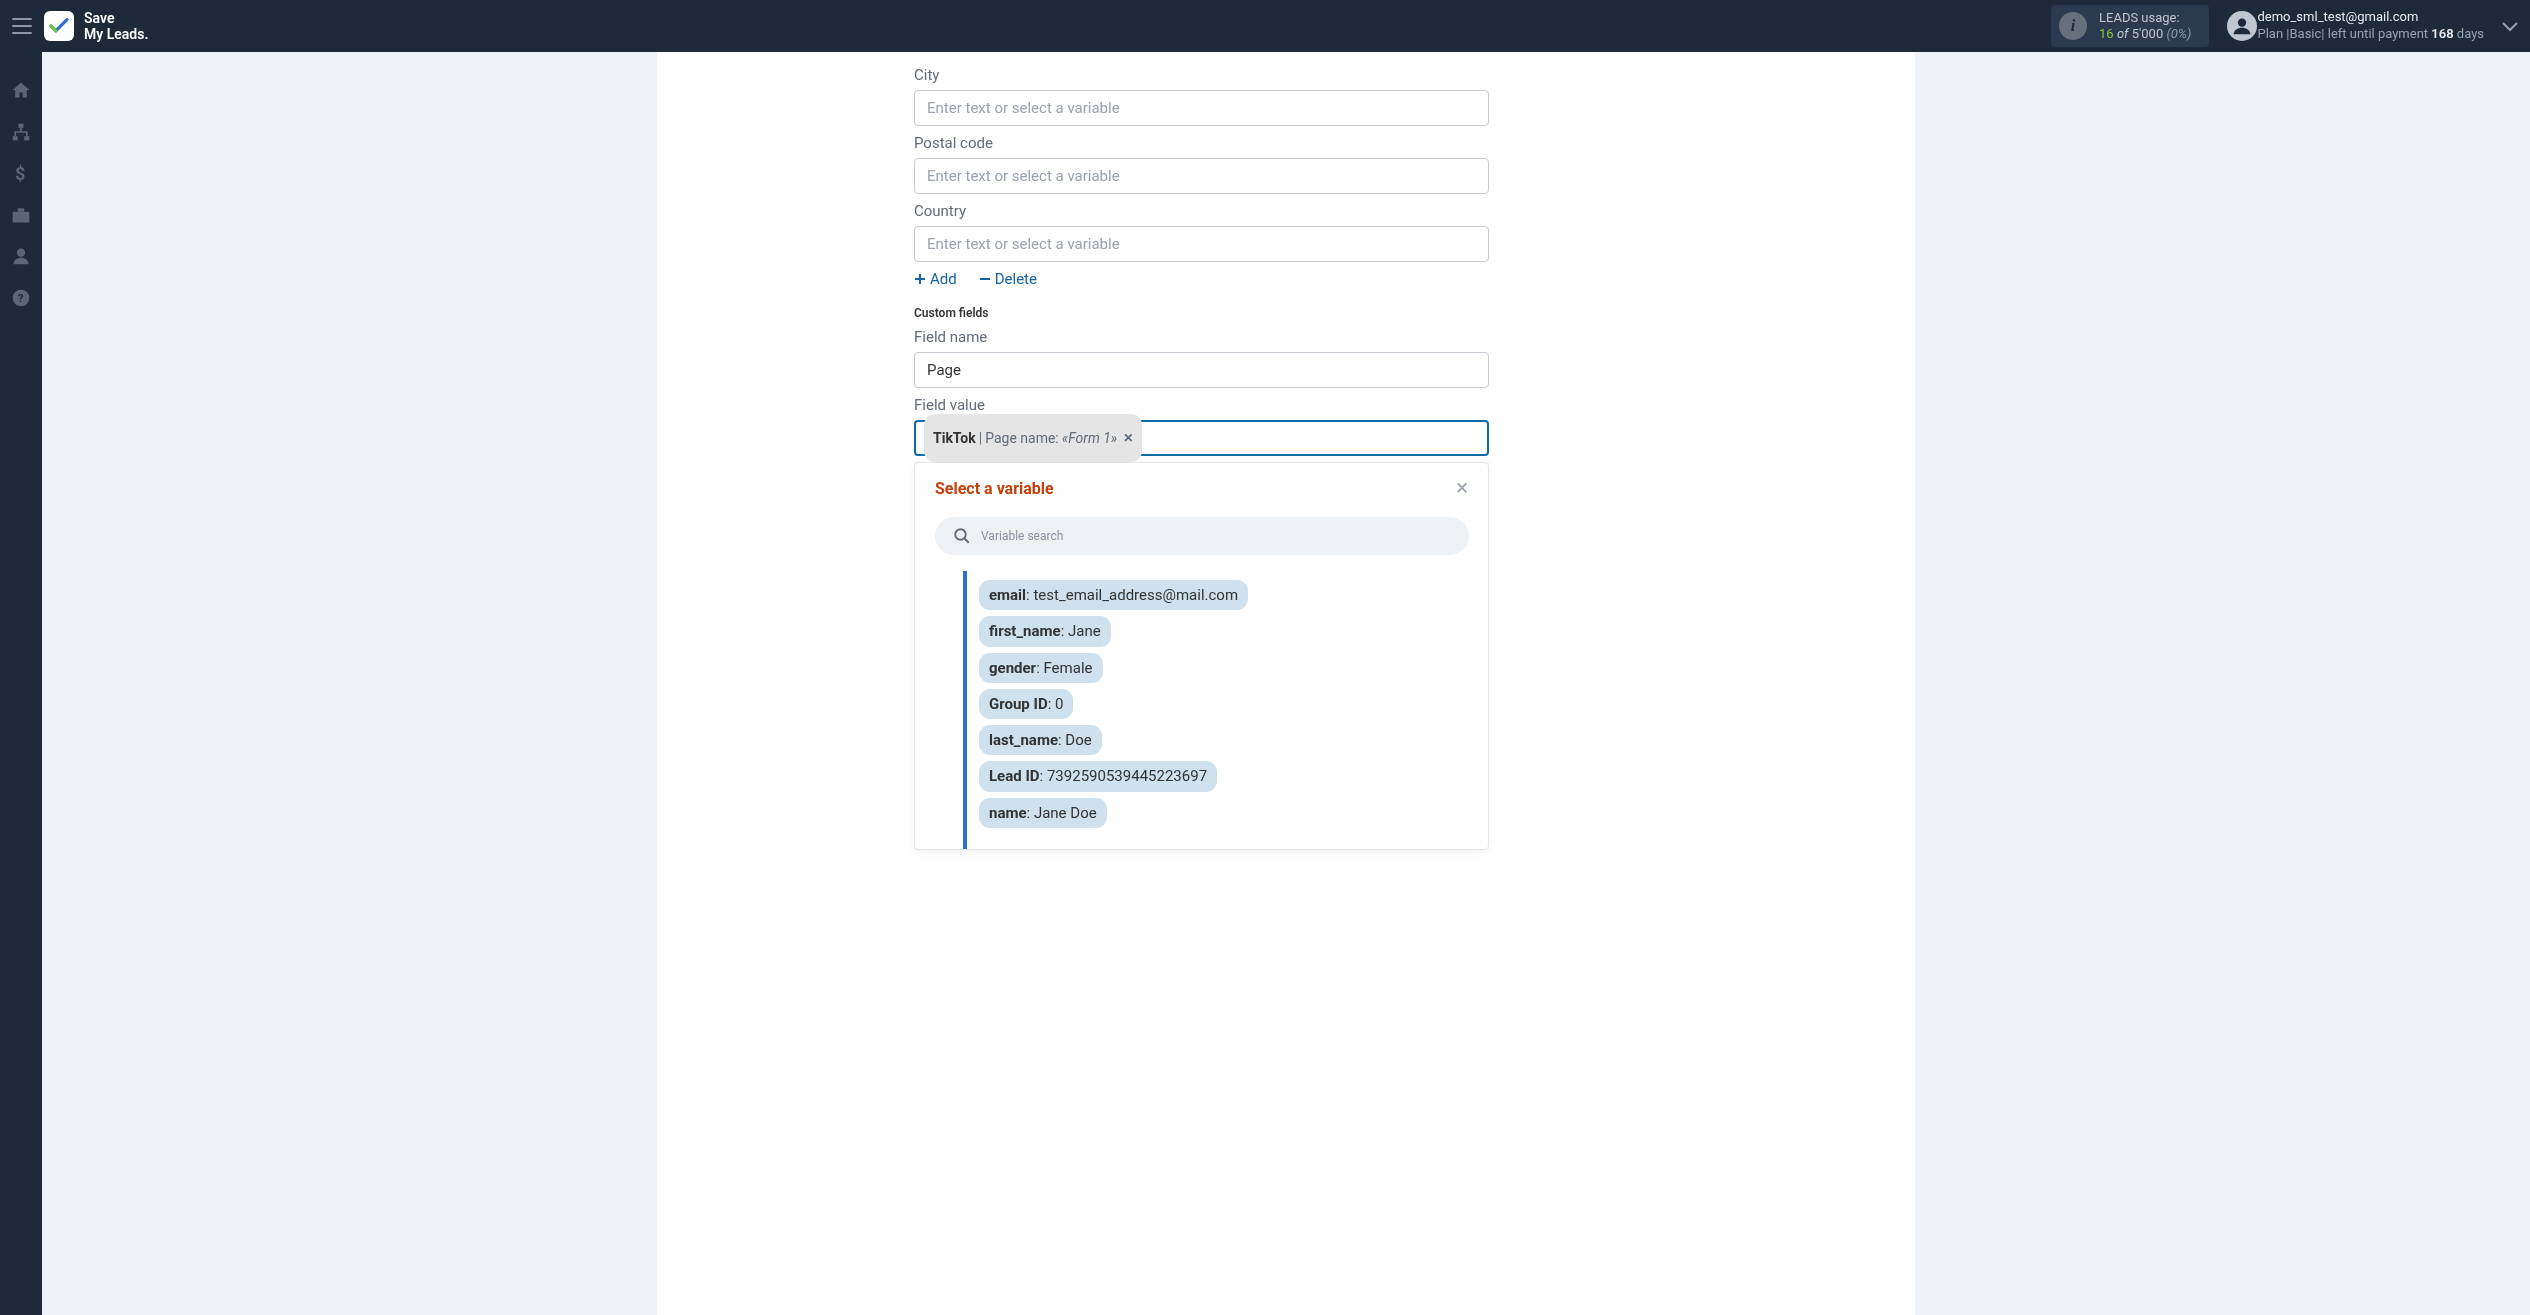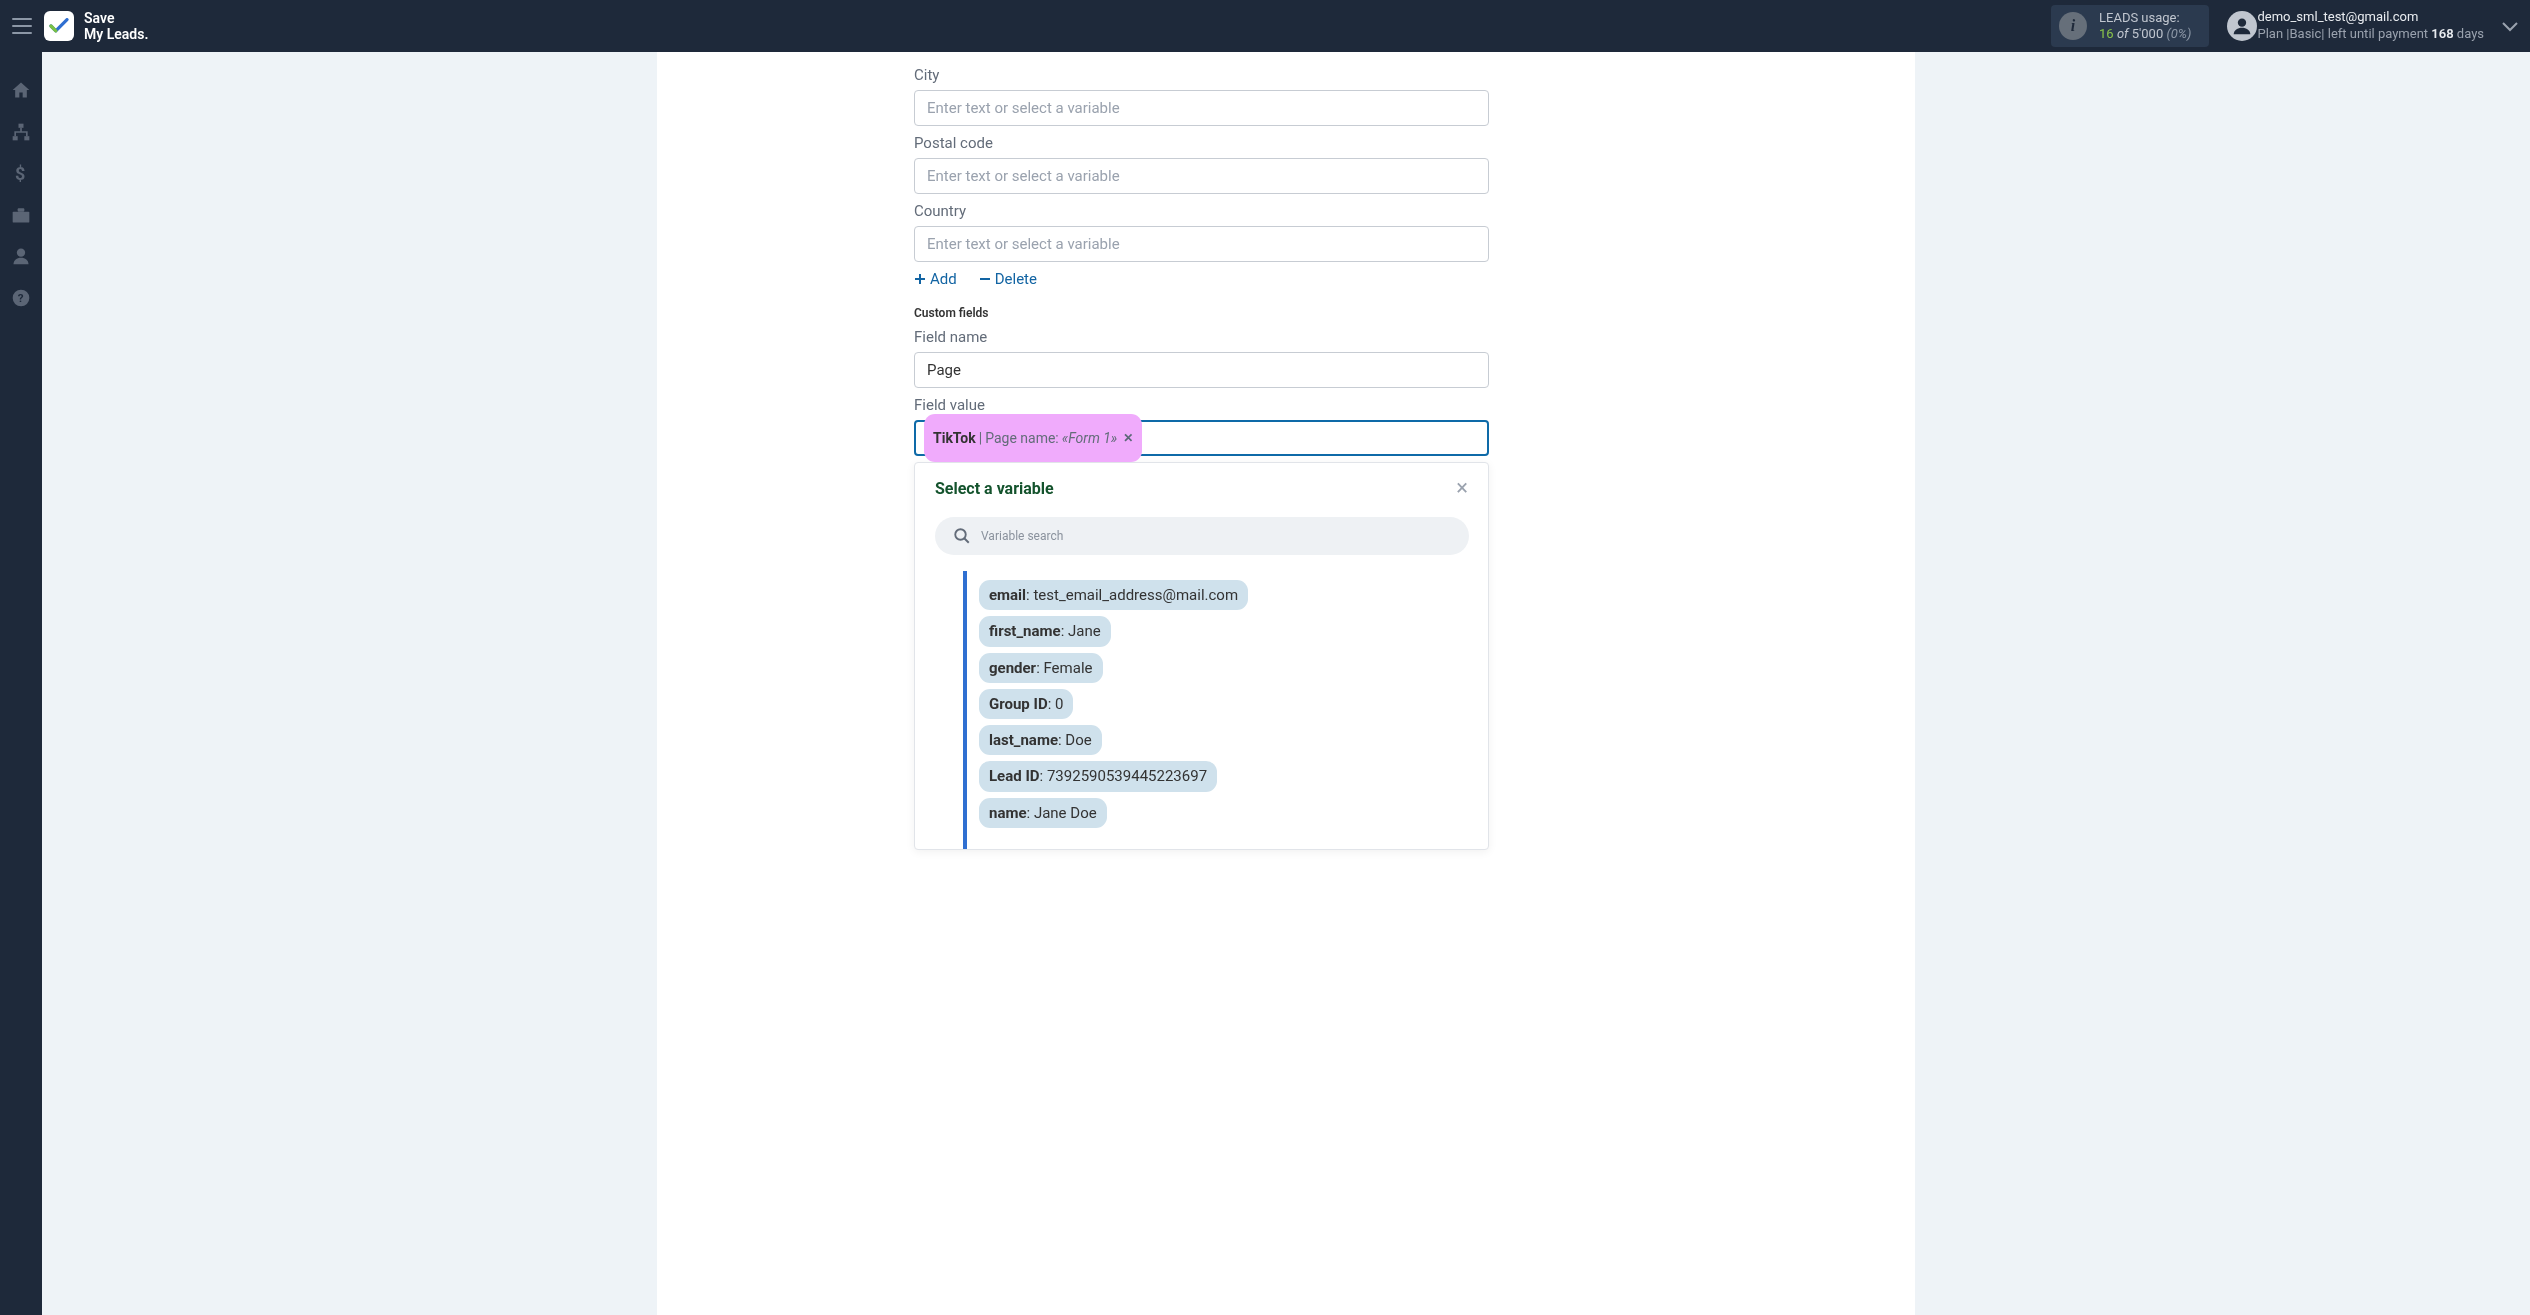--- a/index.html
+++ b/index.html
@@ -38,34 +38,34 @@
   .page { position: absolute; top: 52px; left: 42px; right: 0; bottom: 0; display: flex; justify-content: center; overflow: hidden; }
   .panel { width: 1258px; background: #fff; padding-top: 6px; min-height: 100%; }
 
   .form-area { width: 575px; margin-left: 257px; }
 
   .fld-label { font-size: 15px; color: #636c79; margin-top: 8px; margin-bottom: 6px; }
   .section-label { font-size: 12px; color: #333; font-weight: 600; margin-top: 18px; margin-bottom: 6px; }
   .inp { width: 100%; height: 36px; border: 1px solid #c7ccd3; border-radius: 4px; padding: 0 12px; font-size: 15px; color: #333; outline: none; }
   .inp::placeholder { color: #9aa2ae; }
   .inp.active { border: 2px solid #0e6aa8; padding: 0 8px; display: flex; align-items: center; gap: 6px; }
-  .chip { background: #f0abfc; border-radius: 11px; padding: 16px 9px; font-size: 14px; display: inline-flex; align-items: center; gap: 3px; }
+  .chip { background: #e5e5e5; border-radius: 11px; padding: 16px 9px; font-size: 14px; display: inline-flex; align-items: center; gap: 3px; }
   .chip .src { font-weight: 700; color: #333; }
   .chip .sep { color: #636c79; }
   .chip .lbl { color: #636c79; }
   .chip .val { font-style: italic; color: #636c79; }
   .chip .x { color: #5b6878; font-weight: 700; margin-left: 3px; cursor: pointer; font-size: 12px; }
 
   .actions { display: flex; gap: 22px; margin-top: 8px; }
   .action-link { color: #1264a3; font-size: 15px; display: inline-flex; align-items: center; gap: 4px; cursor: pointer; }
 
   
   .var-dd { width: 575px; margin-left: 257px; margin-top: 6px; border: 1px solid #e1e4e9; border-radius: 4px; background: #fff; box-shadow: 0 2px 10px rgba(0,0,0,0.06); }
   .var-dd-head { display: flex; align-items: center; justify-content: space-between; padding: 14px 20px 10px 20px; }
-  .var-dd-title { font-weight: 700; color: #14532d; font-size: 16px; }
+  .var-dd-title { font-weight: 700; color: #c2410c; font-size: 16px; }
   .var-dd-close { color: #9aa2ae; cursor: pointer; font-size: 22px; line-height: 1; }
   .var-search-wrap { padding: 8px 20px 8px 20px; }
   .var-search { width: 534px; height: 38px; background: #eef1f4; border-radius: 19px; display: flex; align-items: center; gap: 10px; padding: 0 18px; }
   .var-search input { border: none; background: transparent; outline: none; font-size: 12px; flex: 1; color: #8b5cf6; }
   .var-search input::placeholder { color: #8a929d; }
   .var-list { margin: 8px 12px 0 48px; border-left: 4px solid #2f6fd1; padding: 6px 12px 18px 12px; max-height: 286px; overflow-y: auto; }
   .var-item { display: inline-block; background: #cfe1ec; border-radius: 11px; padding: 2px 10px; font-size: 15px; margin: 3px 0; color: #333; cursor: pointer; }
   .var-item .k { font-weight: 700; }
   .var-item .c { }
   .var-item .v { }

